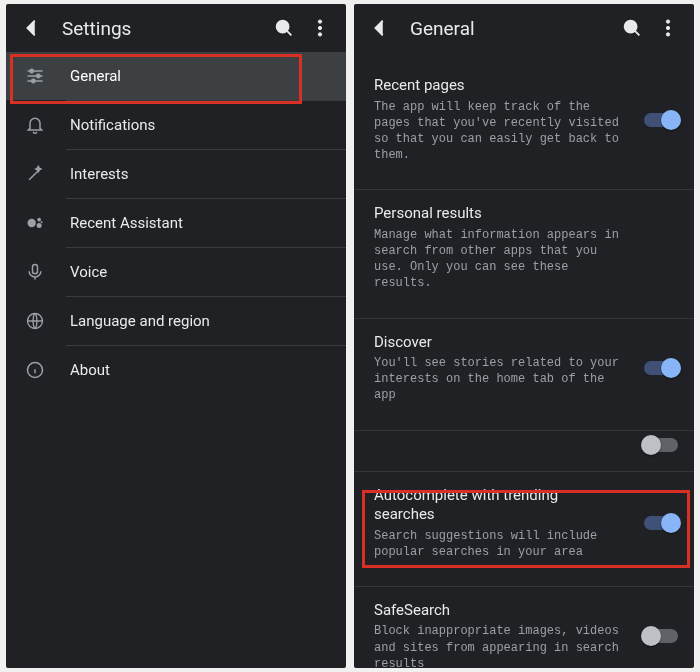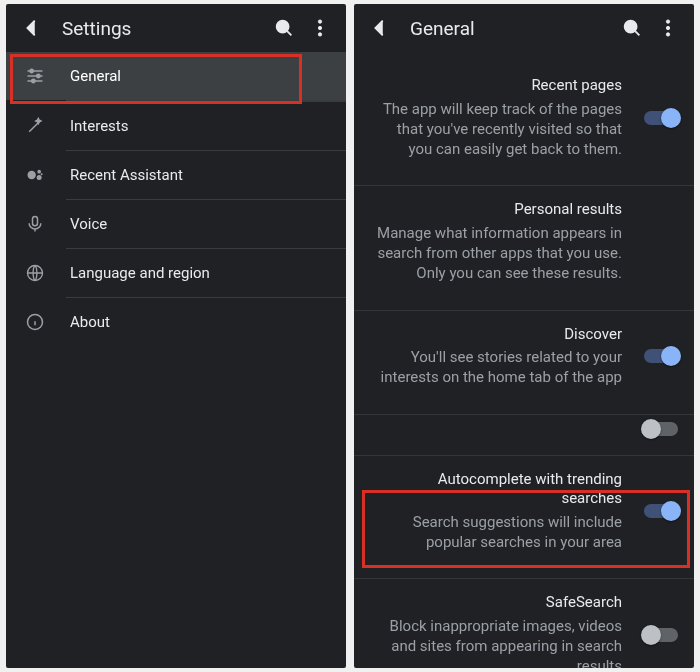--- a/index.html
+++ b/index.html
@@ -78,25 +78,24 @@
     width: 292px; height: 50px;
     border: 3px solid #d93025;
     pointer-events: none;
   }
 
   
   .setting {
     padding: 14px 72px 14px 20px;
     position: relative;
     cursor: pointer;
-    text-align: right;
   }
   .setting + .setting { border-top: 1px solid #35363a; margin-top: 12px; }
   .setting .stitle { font-size: 15px; color: #e8eaed; line-height: 1.3; }
-  .setting .sdesc  { font-size: 15px; color: #9aa0a6; line-height: 1.35; margin-top: 3px; }
+  .setting .sdesc  { font-size: 12px; color: #9aa0a6; line-height: 1.35; margin-top: 3px; font-family: Liberation Mono, monospace; }
 
   .toggle {
     position: absolute;
     right: 16px;
     top: 50%;
     transform: translateY(-50%);
     width: 34px;
     height: 14px;
     border-radius: 10px;
   }
@@ -155,20 +154,29 @@
         <path d="M3 6h18M3 12h18M3 18h18"></path>
           <circle cx="8" cy="6" r="2" fill="#9aa0a6"></circle>
           <circle cx="16" cy="12" r="2" fill="#9aa0a6"></circle>
           <circle cx="10" cy="18" r="2" fill="#9aa0a6"></circle>
       </svg>
     </span>
     <span>General</span>
   </div>
   <div class="menu-sep"></div>
 
+  <div class="menu-item">
+    <span class="micon">
+      <svg viewBox="0 0 24 24" fill="none" stroke="currentColor" stroke-width="1.8">
+          <path d="M6 16V10a6 6 0 0112 0v6l2 2H4l2-2z"></path>
+          <path d="M10 20a2 2 0 004 0"></path>
+        </svg>
+    </span>
+    <span>Notifications</span>
+  </div>
   <div class="menu-sep"></div>
 
   <div class="menu-item">
     <span class="micon">
       <svg viewBox="0 0 24 24" fill="none" stroke="currentColor" stroke-width="1.8">
           <path d="M5 19L19 5"></path>
           <path d="M16 3l1 2 2 1-2 1-1 2-1-2-2-1 2-1 1-2z" fill="currentColor"></path>
         </svg>
     </span>
     <span>Interests</span>

